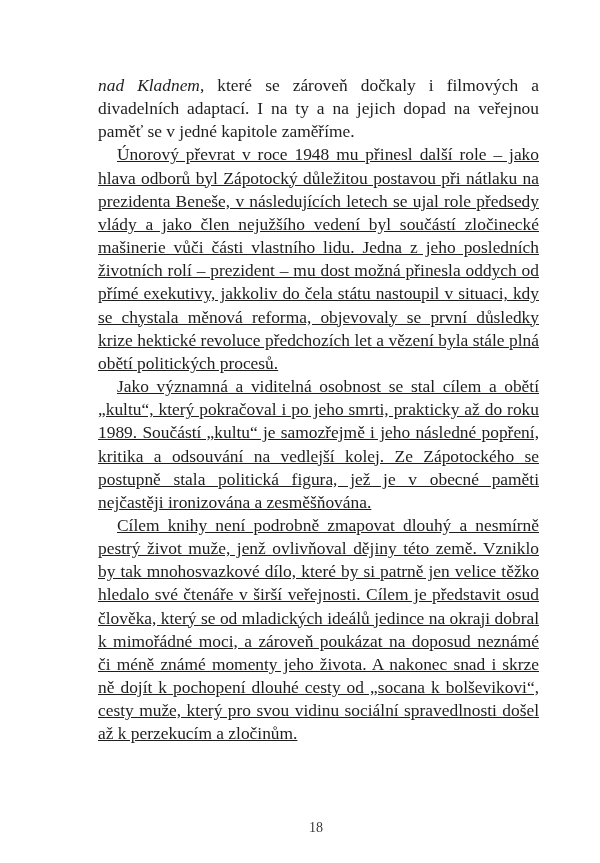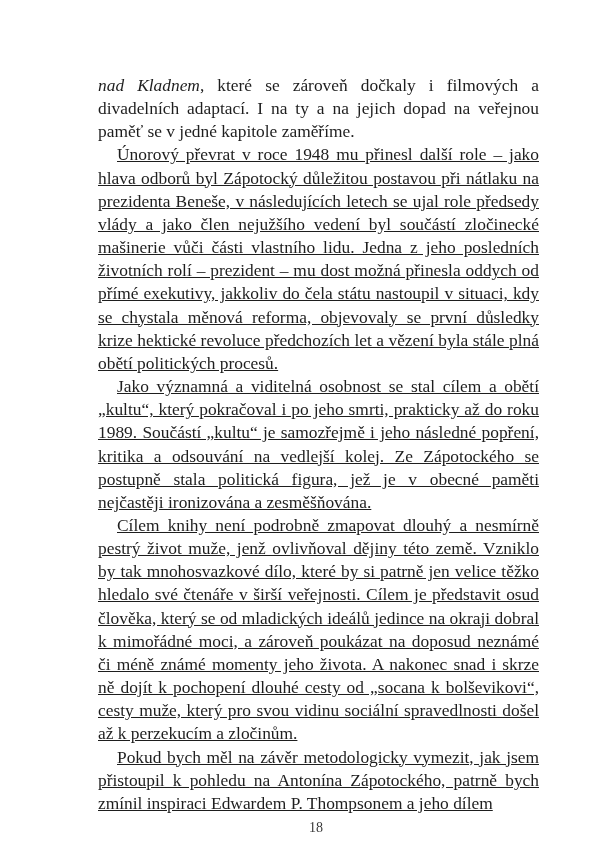--- a/index.html
+++ b/index.html
@@ -58,16 +58,15 @@
   </style>
 </head>
 <body>
 
 <div class="page">
   <div class="text-block">
     <p><em>nad Kladnem</em><span>, které se zároveň dočkaly i filmových a divadelních adaptací. I na ty a na jejich dopad na veřejnou paměť se v jedné kapitole zaměříme.</span></p>
     <p class="indent">Únorový převrat v roce 1948 mu přinesl další role – jako hla­va odborů byl Zápotocký důležitou postavou při nátlaku na pre­zidenta Beneše, v následujících letech se ujal role předsedy vlády a jako člen nejužšího vedení byl součástí zločinecké mašinerie vůči části vlastního lidu. Jedna z jeho posledních životních rolí – prezident – mu dost možná přinesla oddych od přímé exekutivy, jakkoliv do čela státu nastoupil v situaci, kdy se chystala měnová reforma, objevovaly se první důsledky krize hektické revoluce předchozích let a vězení byla stále plná obětí politických pro­cesů.</p>
     <p class="indent">Jako významná a viditelná osobnost se stal cílem a obětí „kul­tu“, který pokračoval i po jeho smrti, prakticky až do roku 1989. Součástí „kultu“ je samozřejmě i jeho následné popření, kritika a odsouvání na vedlejší kolej. Ze Zápotockého se postupně sta­la politická figura, jež je v obecné paměti nejčastěji ironizována a zesměšňována.</p>
     <p class="indent">Cílem knihy není podrobně zmapovat dlouhý a nesmírně pestrý život muže, jenž ovlivňoval dějiny této země. Vzniklo by tak mnohosvazkové dílo, které by si patrně jen velice těžko hledalo své čtenáře v širší veřejnosti. Cílem je představit osud člověka, který se od mladických ideálů jedince na okraji dobral k mimořádné moci, a zároveň poukázat na doposud neznámé či méně známé momenty jeho života. A nakonec snad i skrze ně dojít k pochopení dlouhé cesty od „socana k bolševikovi“, ces­ty muže, který pro svou vidinu sociální spravedlnosti došel až k perzekucím a zločinům.</p>
-    <p class="indent">Pokud bych měl na závěr metodologicky vymezit, jak jsem přistoupil k pohledu na Antonína Zápotockého, patrně bych zmínil inspiraci Edwardem P. Thompsonem a jeho dílem</p>
   </div>
   <div class="page-number">18</div>
 </div>
 
 </body></html>

